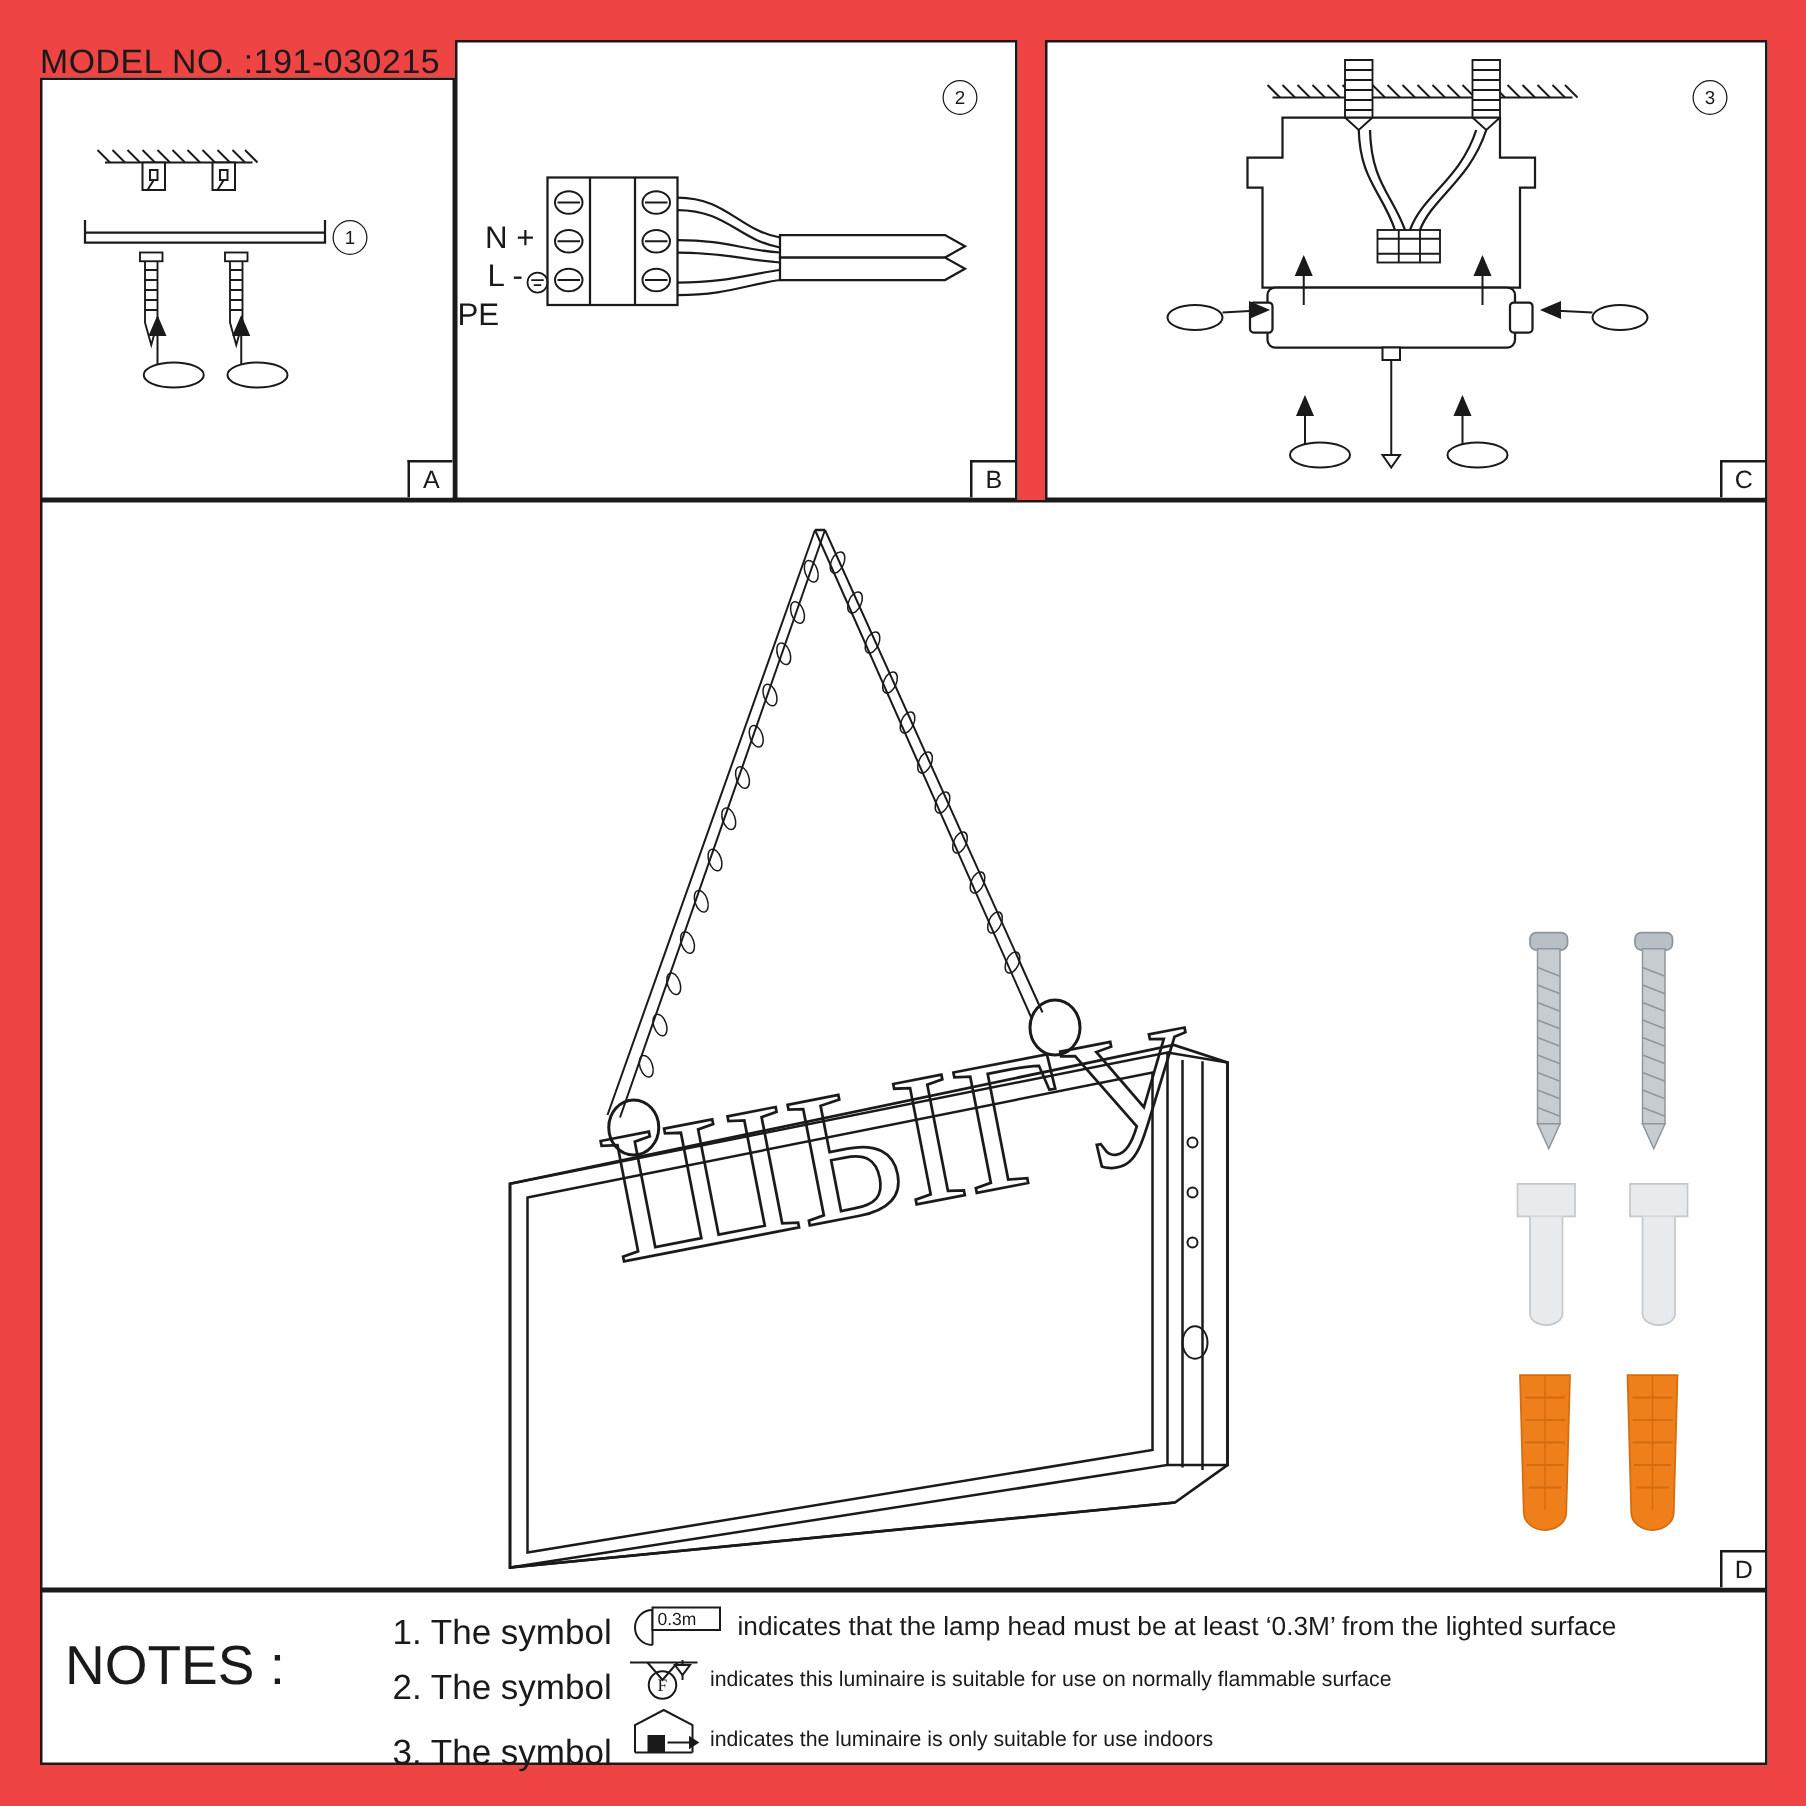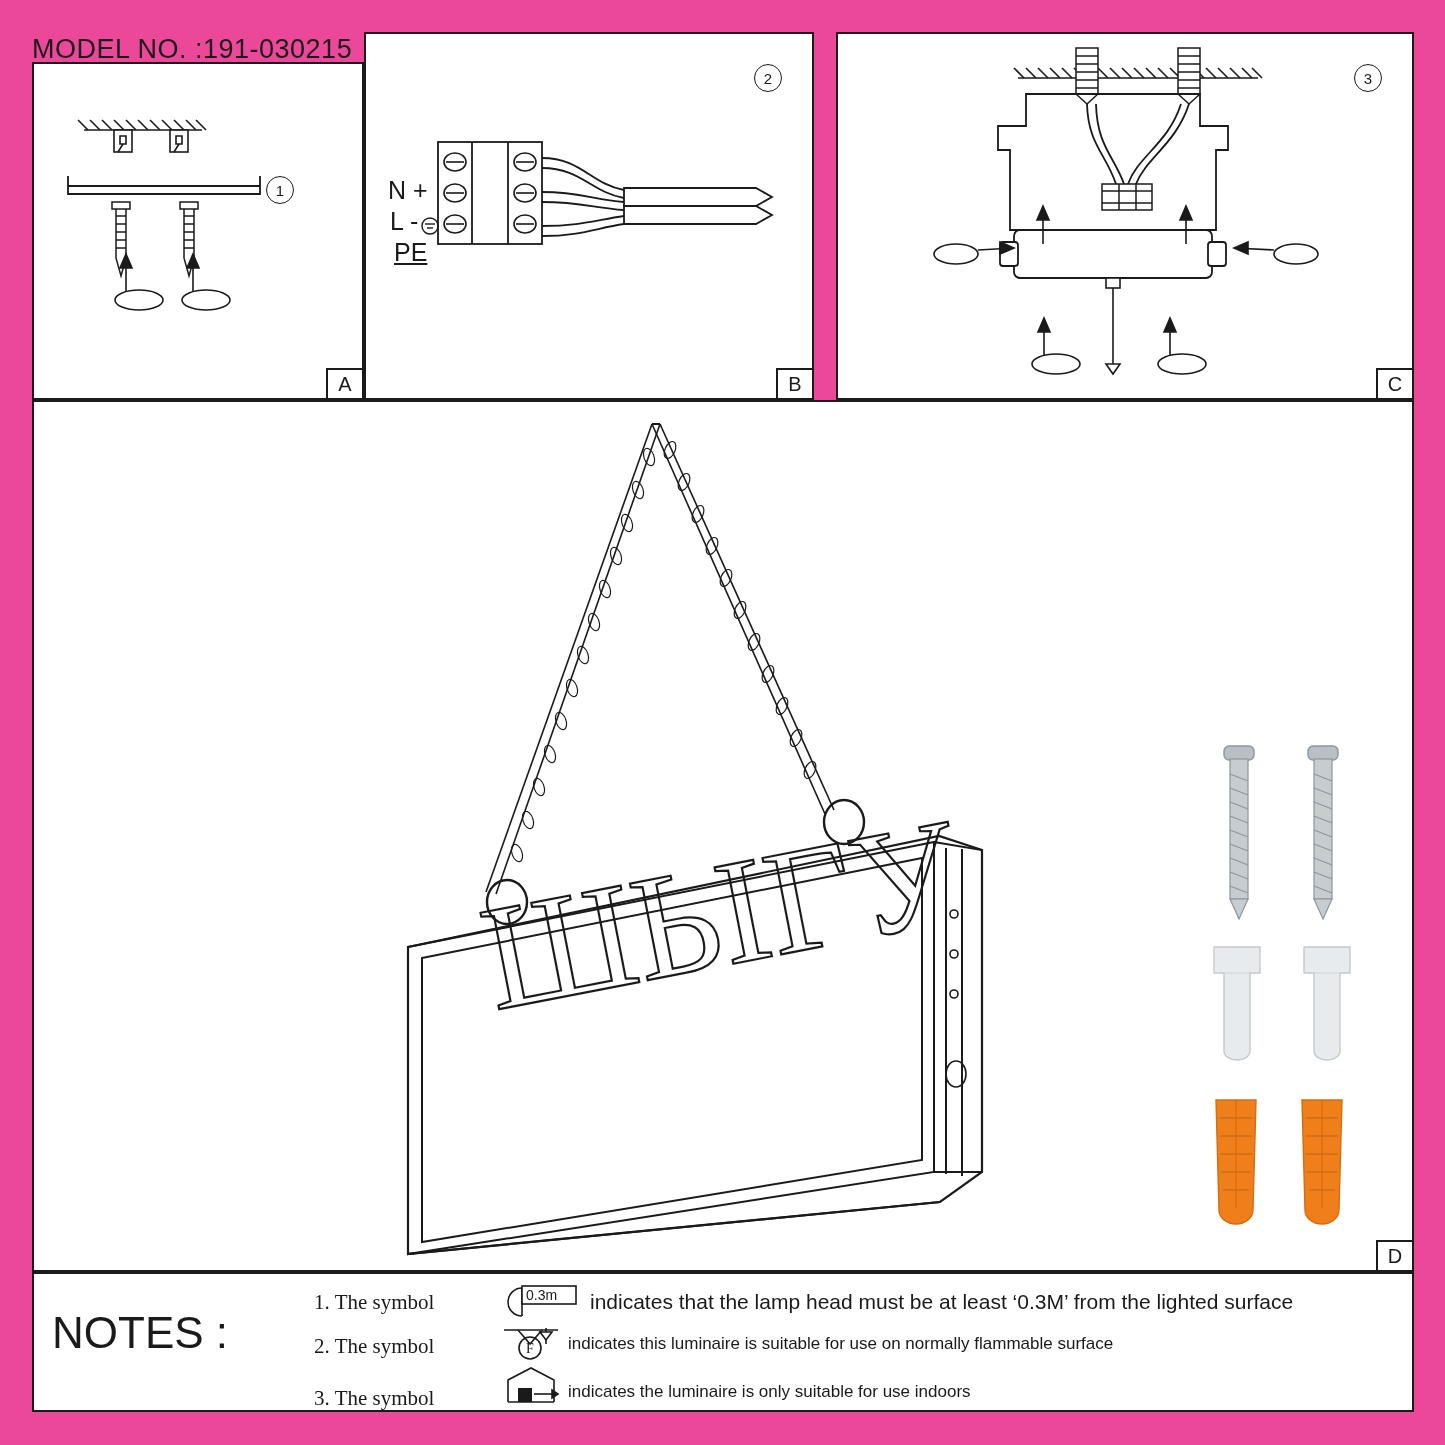--- a/index.html
+++ b/index.html
@@ -9,21 +9,21 @@
   }
   body {
     font-family: "Liberation Sans", sans-serif;
     color: #1a1a1a;
   }
   #sheet {
     position: relative;
     width: 1445px;
     height: 1445px;
     box-sizing: border-box;
-    background: #ec4899;
+    background: #ef4444;
     overflow: hidden;
   }
   .frame {
     position: absolute;
     border: 2px solid #1a1a1a;
     box-sizing: border-box;
     background: #fff;
   }
   
   #model-no {
@@ -87,23 +87,23 @@
     position: absolute;
     left: 18px;
     top: 34px;
     font-size: 44px;
     letter-spacing: 0px;
     font-family: "Liberation Sans", sans-serif;
   }
   .note-row {
     position: absolute;
     left: 280px;
-    font-size: 21px;
+    font-size: 28px;
     white-space: nowrap;
-    font-family: Liberation Serif, serif;
+    font-family: Liberation Sans, sans-serif;
   }
   .note-text-a { position: absolute; font-size: 21px; white-space: nowrap; }
   .note-text-b { position: absolute; font-size: 17px; white-space: nowrap; }
 </style>
 </head>
 <body>
 
 <div id="sheet">
 
   <div id="model-no">MODEL NO. :191-030215</div>
@@ -209,21 +209,21 @@
         <path d="M176 202 C 215 202, 230 194, 258 190"></path>
       </g>
 
       <g stroke="#1a1a1a" stroke-width="1.8" fill="#fff">
         <path d="M258 154 L 390 154 L 406 163 L 390 172 L 258 172 Z"></path>
         <path d="M258 172 L 390 172 L 406 181 L 390 190 L 258 190 Z"></path>
       </g>
     </svg>
     <div class="term-label" style="left:22px; top:142px;">N +</div>
     <div class="term-label" style="left:24px; top:173px;">L -</div>
-    <div class="term-label" style="left:28px; top:204px;text-decoration:underline;">PE</div>
+    <div class="term-label" style="left:0; top:204px;">PE</div>
     <div class="step-num" style="left:388px; top:30px;">2</div>
     <div class="corner-tag">B</div>
   </div>
 
   <div class="frame" id="panel-c">
     <svg class="pnl-svg" width="578" height="368" viewBox="0 0 578 368">
 
       <g stroke="#1a1a1a" stroke-width="1.6" fill="none">
         <line x1="180" y1="44" x2="420" y2="44"></line>
         <line x1="186" y1="44" x2="176" y2="34"></line>

